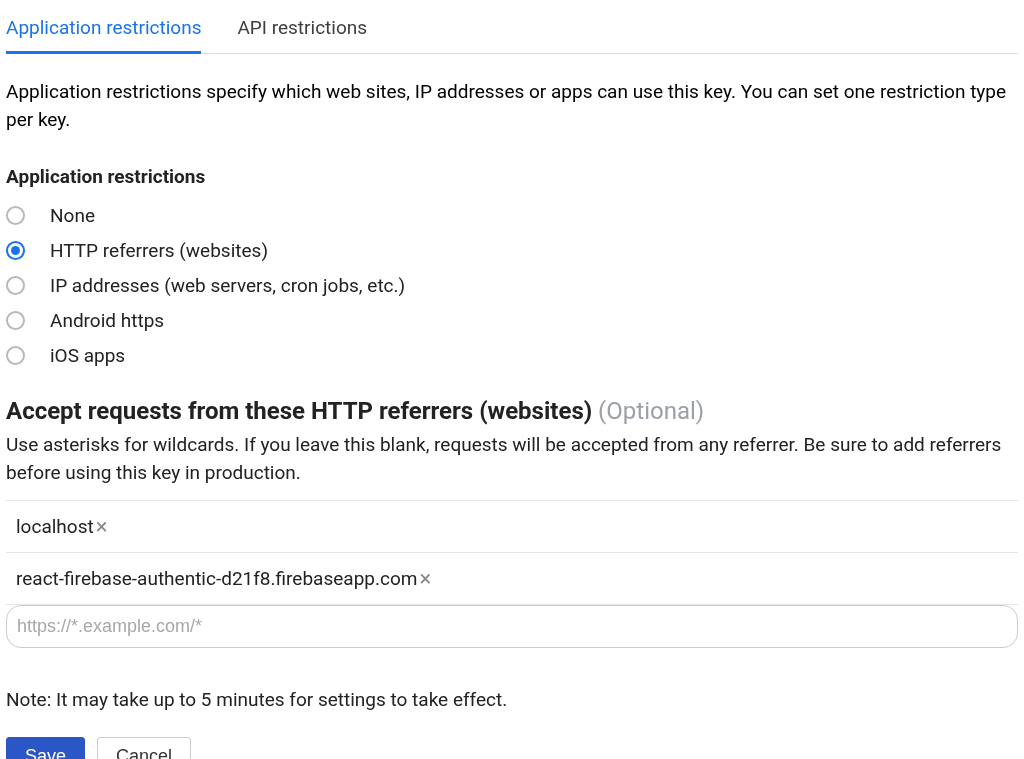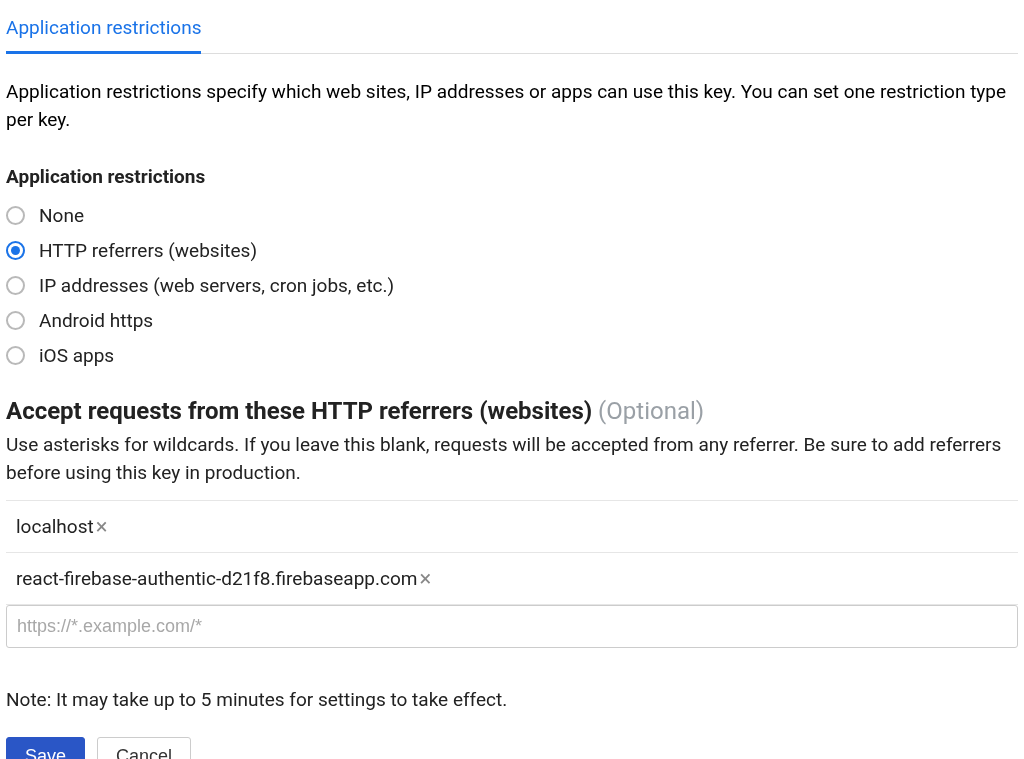--- a/index.html
+++ b/index.html
@@ -46,21 +46,21 @@
     }
     .radio-group {
       display: flex;
       flex-direction: column;
       gap: 12px;
       margin-bottom: 30px;
     }
     .radio-item {
       display: flex;
       align-items: center;
-      gap: 14px;
+      gap: 25px;
       cursor: pointer;
       font-size: 19px;
     }
     .radio {
       width: 19px;
       height: 19px;
       border: 2px solid #b9b9b9;
       border-radius: 50%;
       display: inline-flex;
       align-items: center;
@@ -102,21 +102,21 @@
     .close-icon {
       color: #888;
       font-size: 22px;
       cursor: pointer;
       line-height: 1;
       padding: 0 2px;
     }
     .referrer-input {
       width: 100%;
       border: 1px solid #ccc;
-      border-radius: 3px;
+      border-radius: 15px;
       padding: 10px 10px;
       font-size: 18px;
       color: #333;
       margin-top: 0;
     }
     .referrer-input::placeholder { color: #a8a8a8; }
     .note {
       margin-top: 40px;
       font-size: 19px;
     }
@@ -140,20 +140,21 @@
       background: #fff;
       color: #333;
       border: 1px solid #ccc;
     }
   </style>
 </head>
 <body>
 
 <div class="tabs">
   <div class="tab active">Application restrictions</div>
+  <div class="tab">API restrictions</div>
 </div>
 
 <p class="description">Application restrictions specify which web sites, IP addresses or apps can use this key. You can set one restriction type per key.</p>
 
 <h3 class="section-title">Application restrictions</h3>
 
 <div class="radio-group">
   <label class="radio-item">
     <span class="radio"></span>
     <span>None</span>

